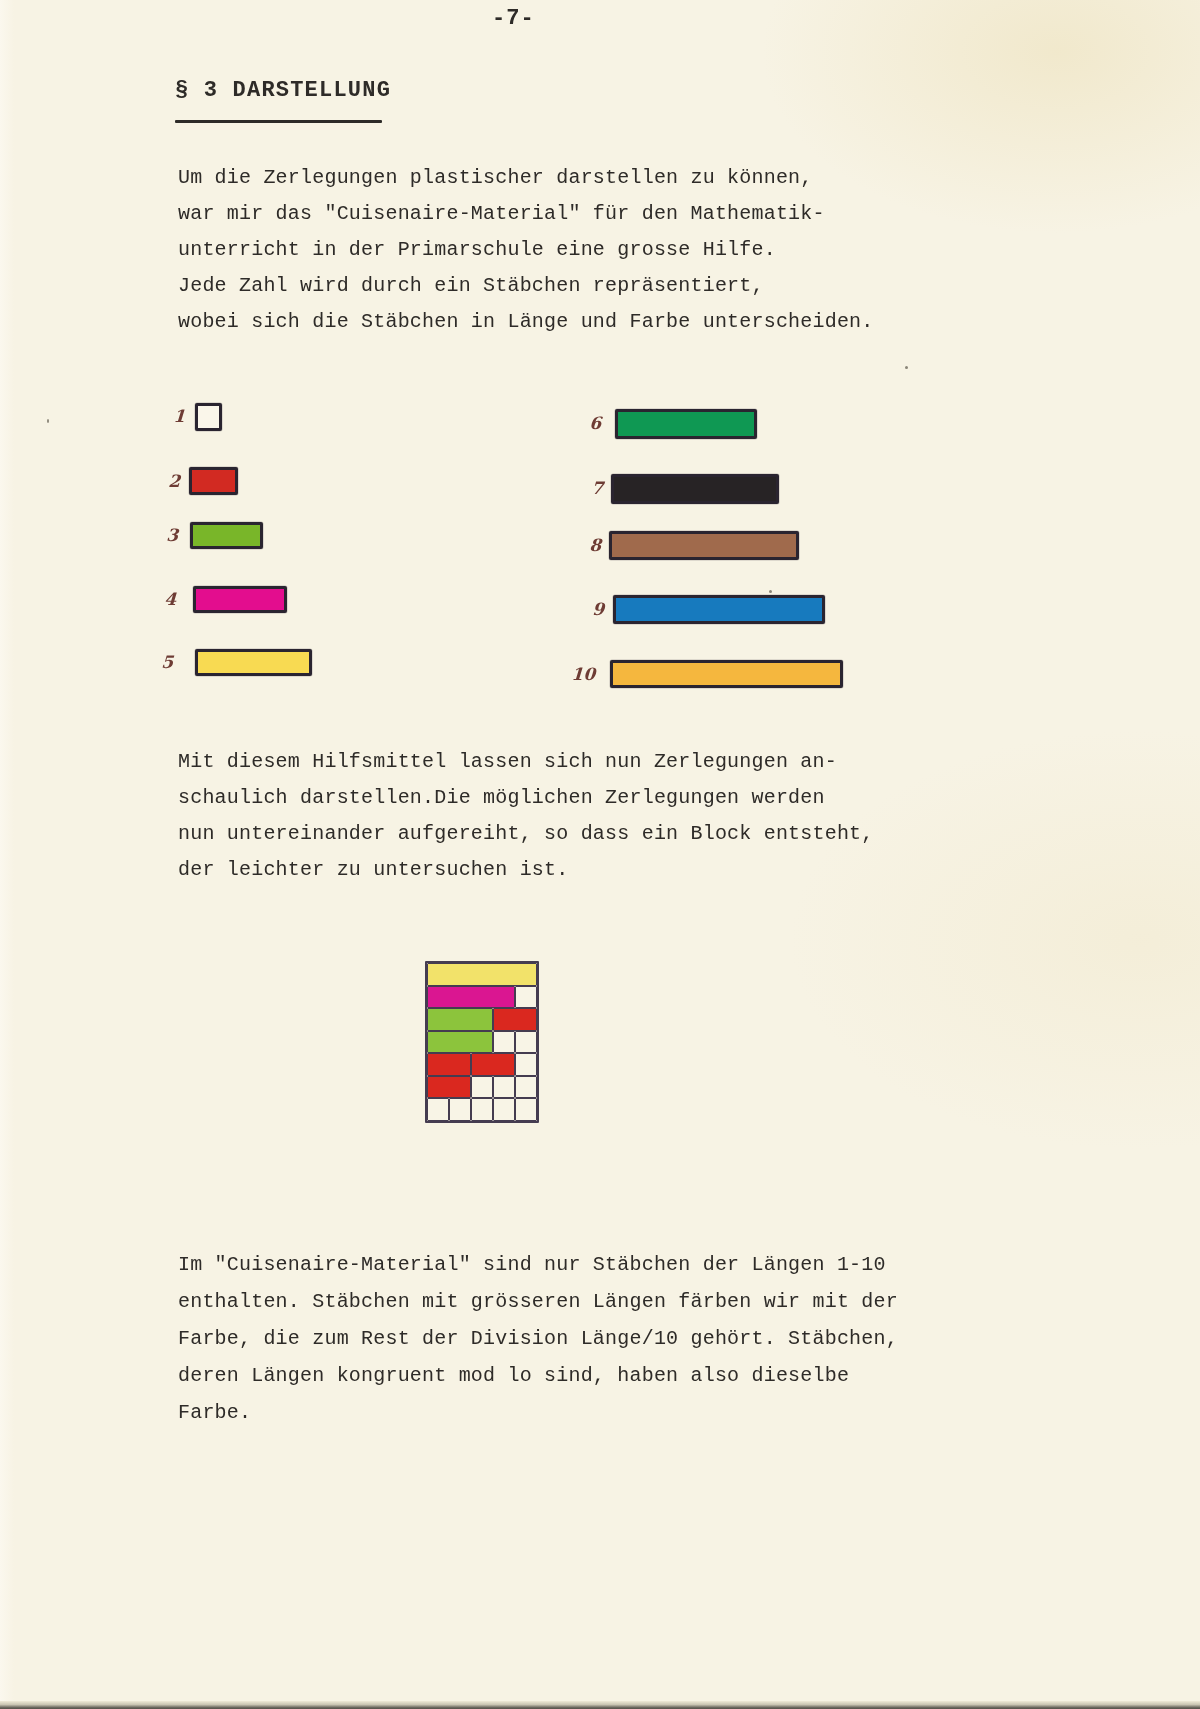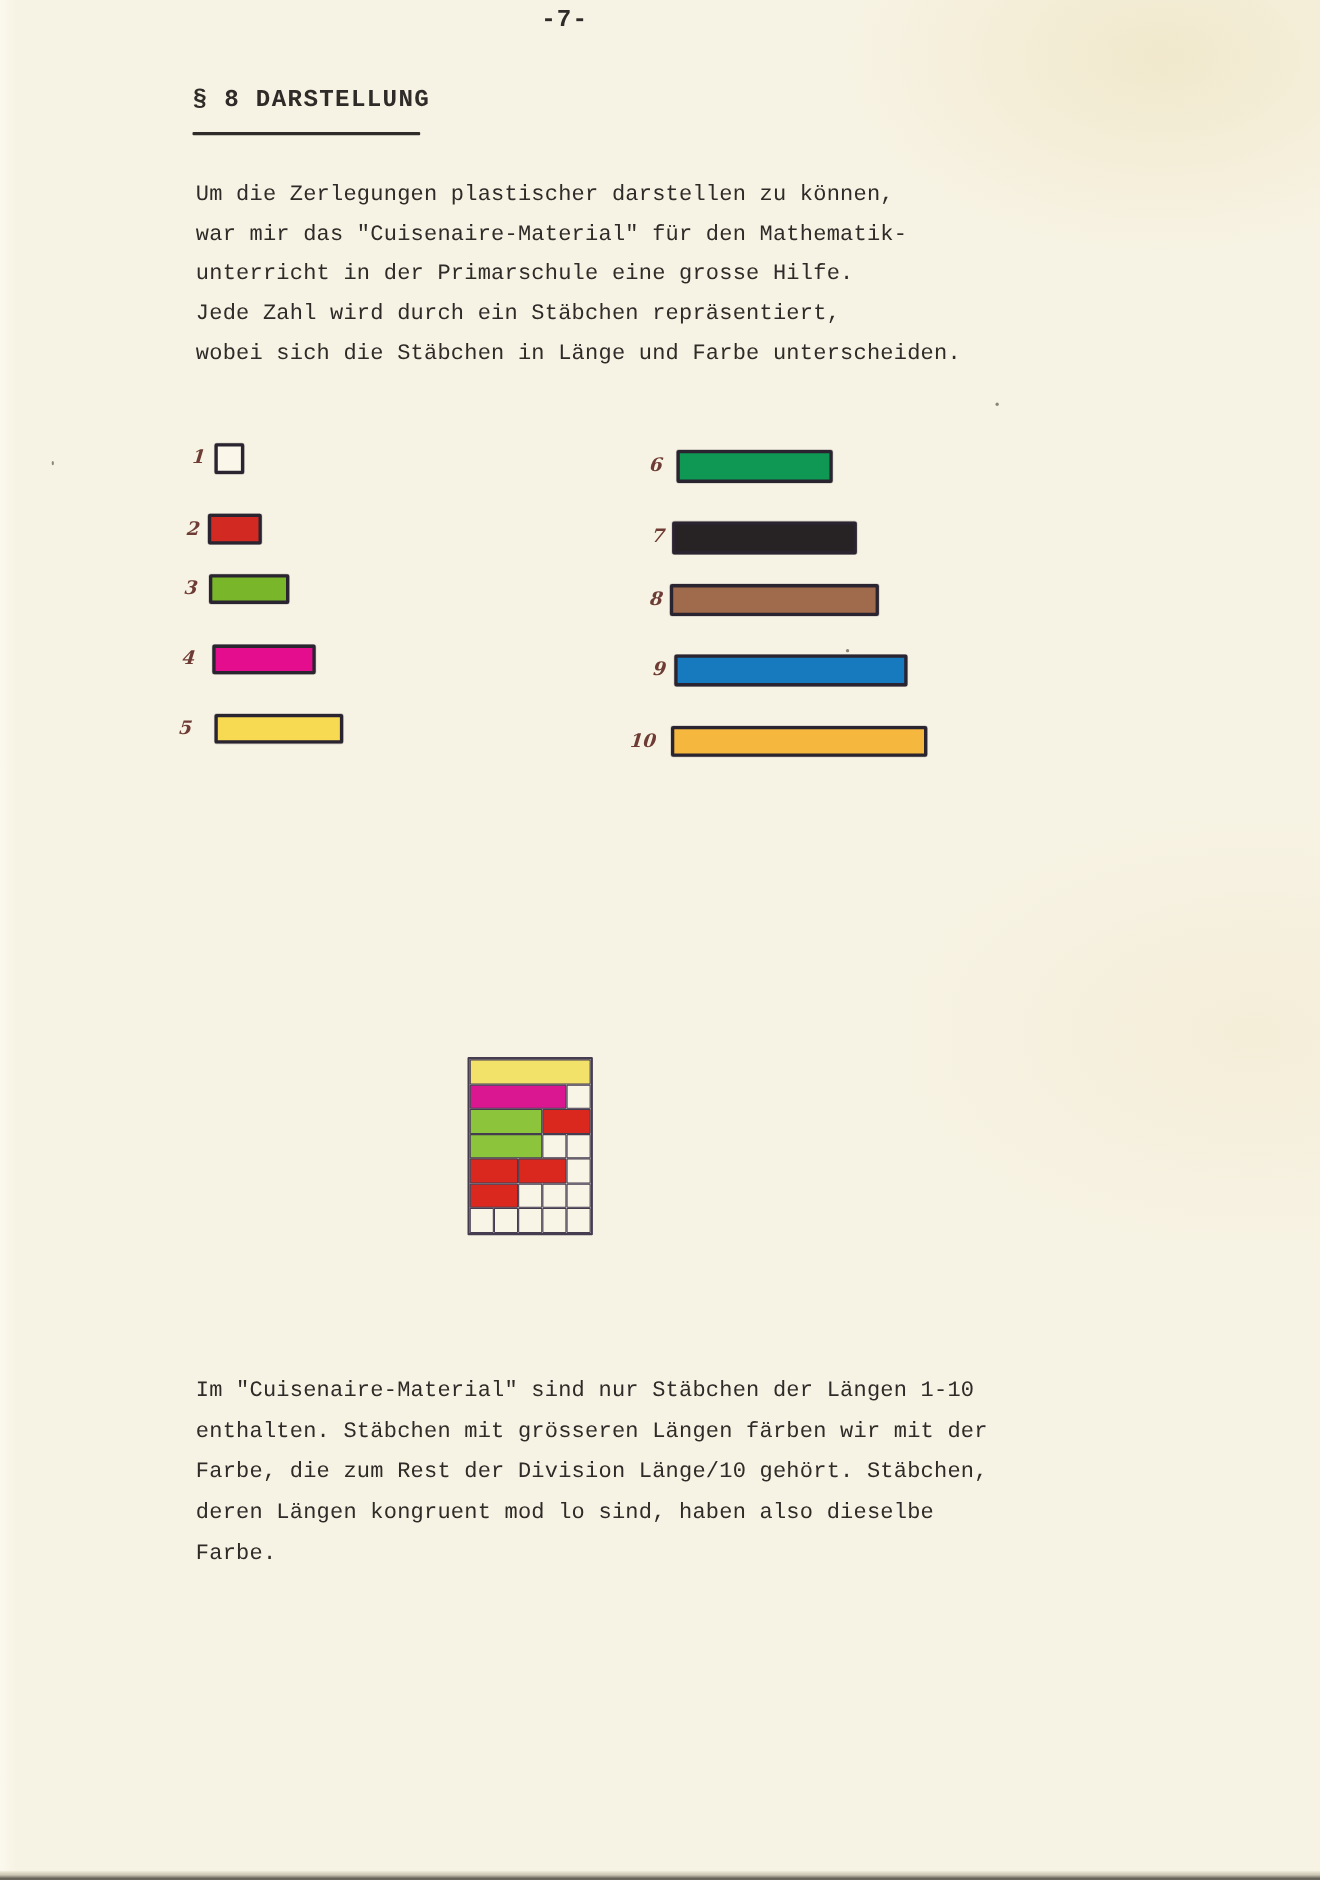--- a/index.html
+++ b/index.html
@@ -58,21 +58,21 @@
   }
   .speck{position:absolute;border-radius:50%;background:#8a8578;}
 </style>
 </head>
 <body>
 
 <div class="page">
 
   <div class="page-number">-7-</div>
 
-  <div class="heading">§ 8 DARSTELLUNG</div>
+  <div class="heading">§ 3 DARSTELLUNG</div>
   <div class="heading-underline"></div>
 
   <p class="para para-1">Um die Zerlegungen plastischer darstellen zu können,
 war mir das "Cuisenaire-Material" für den Mathematik-
 unterricht in der Primarschule eine grosse Hilfe.
 Jede Zahl wird durch ein Stäbchen repräsentiert,
 wobei sich die Stäbchen in Länge und Farbe unterscheiden.</p>
 
   <div id="rods-figure">
       <div class="rod" style="left: 195px; top: 403px; width: 27px; height: 28px; background: rgb(250, 246, 234); border-width: 3.5px;"></div>
@@ -90,20 +90,24 @@
       <div class="rod" style="left: 611px; top: 474px; width: 168px; height: 30px; background: rgb(39, 35, 37);"></div>
       <span class="rod-label" style="left: 593px; top: 478px;">7</span>
       <div class="rod" style="left: 609px; top: 531px; width: 190px; height: 29px; background: rgb(160, 106, 76);"></div>
       <span class="rod-label" style="left: 591px; top: 535px;">8</span>
       <div class="rod" style="left: 613px; top: 595px; width: 212px; height: 29px; background: rgb(23, 122, 190);"></div>
       <span class="rod-label" style="left: 594px; top: 599px;">9</span>
       <div class="rod" style="left: 610px; top: 660px; width: 233px; height: 28px; background: rgb(245, 183, 62);"></div>
       <span class="rod-label" style="left: 573px; top: 664px;">10</span>
     </div>
 
+  <p class="para para-2">Mit diesem Hilfsmittel lassen sich nun Zerlegungen an-
+schaulich darstellen.Die möglichen Zerlegungen werden
+nun untereinander aufgereiht, so dass ein Block entsteht,
+der leichter zu untersuchen ist.</p>
 
   <div class="block" id="partition-block">
       <div class="block-row">
         <div class="block-cell" style="width: 110px; background: rgb(242, 226, 106);"></div>
       </div>
       <div class="block-row">
         <div class="block-cell" style="width: 88px; background: rgb(218, 22, 145);"></div>
         <div class="block-cell" style="width: 22px; background: rgb(248, 244, 230);"></div>
       </div>
       <div class="block-row">

